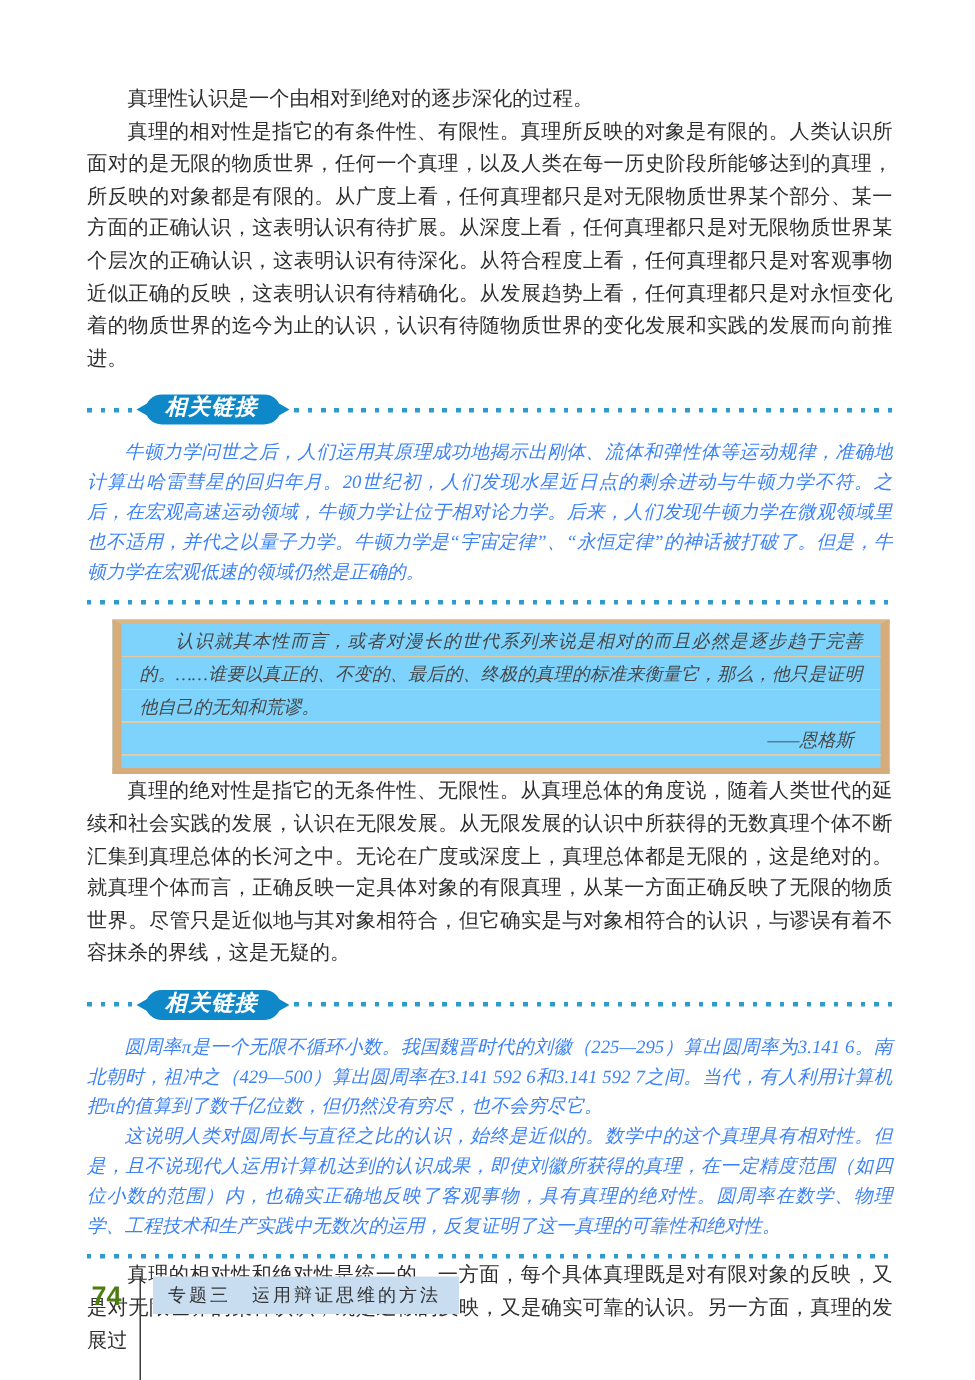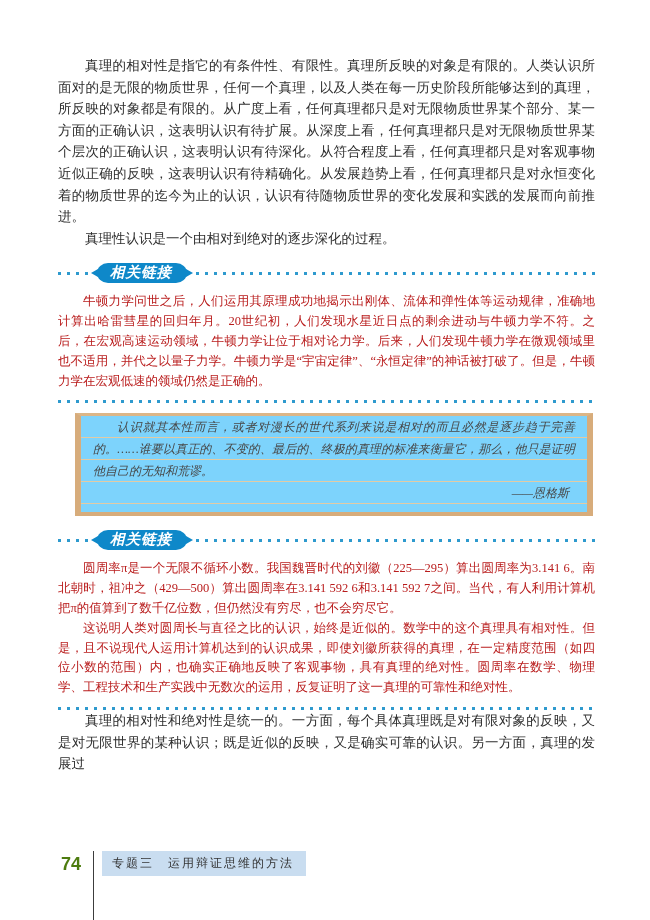--- a/index.html
+++ b/index.html
@@ -58,21 +58,22 @@
     content:""; position:absolute; right:-6px; top:50%; transform:translateY(-50%);
     border-top:4px solid transparent; border-bottom:4px solid transparent;
     border-left:7px solid #0e88c9;
   }
   p.rltext {
     margin:0;
     font-size:12.5px;
     line-height:19.8px;
     text-align:justify;
     text-indent:2em;
-    color:#b91c1c;
+    font-style:italic;
+    color:#3b82f6;
   }
   .rl-body { margin-top:9px; }
 
   
   .quote-box {
     margin:10px 2px 0 17px;
     border-left:6px solid #d7ac7b;
     border-right:6px solid #d7ac7b;
     border-top:3px solid #dcb687;
     border-bottom:4px solid #d7ac7b;
@@ -118,42 +119,43 @@
   .mt-sec1 { margin-top:9px; }
   .mt-para3 { margin-top:14px; }
   .mt-para4 { margin-top:11px; }
 </style>
 </head>
 <body>
 
 <div class="page">
   <div class="content">
 
+    <p class="bodytext">真理性认识是一个由相对到绝对的逐步深化的过程。</p>
     <p class="bodytext">真理的相对性是指它的有条件性、有限性。真理所反映的对象是有限的。人类认识所面对的是无限的物质世界，任何一个真理，以及人类在每一历史阶段所能够达到的真理，所反映的对象都是有限的。从广度上看，任何真理都只是对无限物质世界某个部分、某一方面的正确认识，这表明认识有待扩展。从深度上看，任何真理都只是对无限物质世界某个层次的正确认识，这表明认识有待深化。从符合程度上看，任何真理都只是对客观事物近似正确的反映，这表明认识有待精确化。从发展趋势上看，任何真理都只是对永恒变化着的物质世界的迄今为止的认识，认识有待随物质世界的变化发展和实践的发展而向前推进。</p>
-    <p class="bodytext">真理性认识是一个由相对到绝对的逐步深化的过程。</p>
 
     <div class="rl-section">
       <div class="rl-header">
         <div class="dots dots-left"></div>
         <div class="rl-badge">相关链接</div>
         <div class="dots dots-right"></div>
       </div>
       <div class="rl-body">
         <p class="rltext">牛顿力学问世之后，人们运用其原理成功地揭示出刚体、流体和弹性体等运动规律，准确地计算出哈雷彗星的回归年月。20世纪初，人们发现水星近日点的剩余进动与牛顿力学不符。之后，在宏观高速运动领域，牛顿力学让位于相对论力学。后来，人们发现牛顿力学在微观领域里也不适用，并代之以量子力学。牛顿力学是“宇宙定律”、“永恒定律”的神话被打破了。但是，牛顿力学在宏观低速的领域仍然是正确的。</p>
       </div>
       <div class="dotline mt-sec1"></div>
     </div>
 
     <div class="quote-box">
       <div class="quote-inner">
         <div class="quote-text">认识就其本性而言，或者对漫长的世代系列来说是相对的而且必然是逐步趋于完善的。……谁要以真正的、不变的、最后的、终极的真理的标准来衡量它，那么，他只是证明他自己的无知和荒谬。</div>
         <div class="quote-attr">——恩格斯</div>
       </div>
     </div>
 
+    <p class="bodytext mt-para3">真理的绝对性是指它的无条件性、无限性。从真理总体的角度说，随着人类世代的延续和社会实践的发展，认识在无限发展。从无限发展的认识中所获得的无数真理个体不断汇集到真理总体的长河之中。无论在广度或深度上，真理总体都是无限的，这是绝对的。就真理个体而言，正确反映一定具体对象的有限真理，从某一方面正确反映了无限的物质世界。尽管只是近似地与其对象相符合，但它确实是与对象相符合的认识，与谬误有着不容抹杀的界线，这是无疑的。</p>
 
     <div class="rl-section">
       <div class="rl-header">
         <div class="dots dots-left"></div>
         <div class="rl-badge">相关链接</div>
         <div class="dots dots-right"></div>
       </div>
       <div class="rl-body">
         <p class="rltext">圆周率π是一个无限不循环小数。我国魏晋时代的刘徽（225—295）算出圆周率为3.141 6。南北朝时，祖冲之（429—500）算出圆周率在3.141 592 6和3.141 592 7之间。当代，有人利用计算机把π的值算到了数千亿位数，但仍然没有穷尽，也不会穷尽它。</p>
         <p class="rltext">这说明人类对圆周长与直径之比的认识，始终是近似的。数学中的这个真理具有相对性。但是，且不说现代人运用计算机达到的认识成果，即使刘徽所获得的真理，在一定精度范围（如四位小数的范围）内，也确实正确地反映了客观事物，具有真理的绝对性。圆周率在数学、物理学、工程技术和生产实践中无数次的运用，反复证明了这一真理的可靠性和绝对性。</p>

